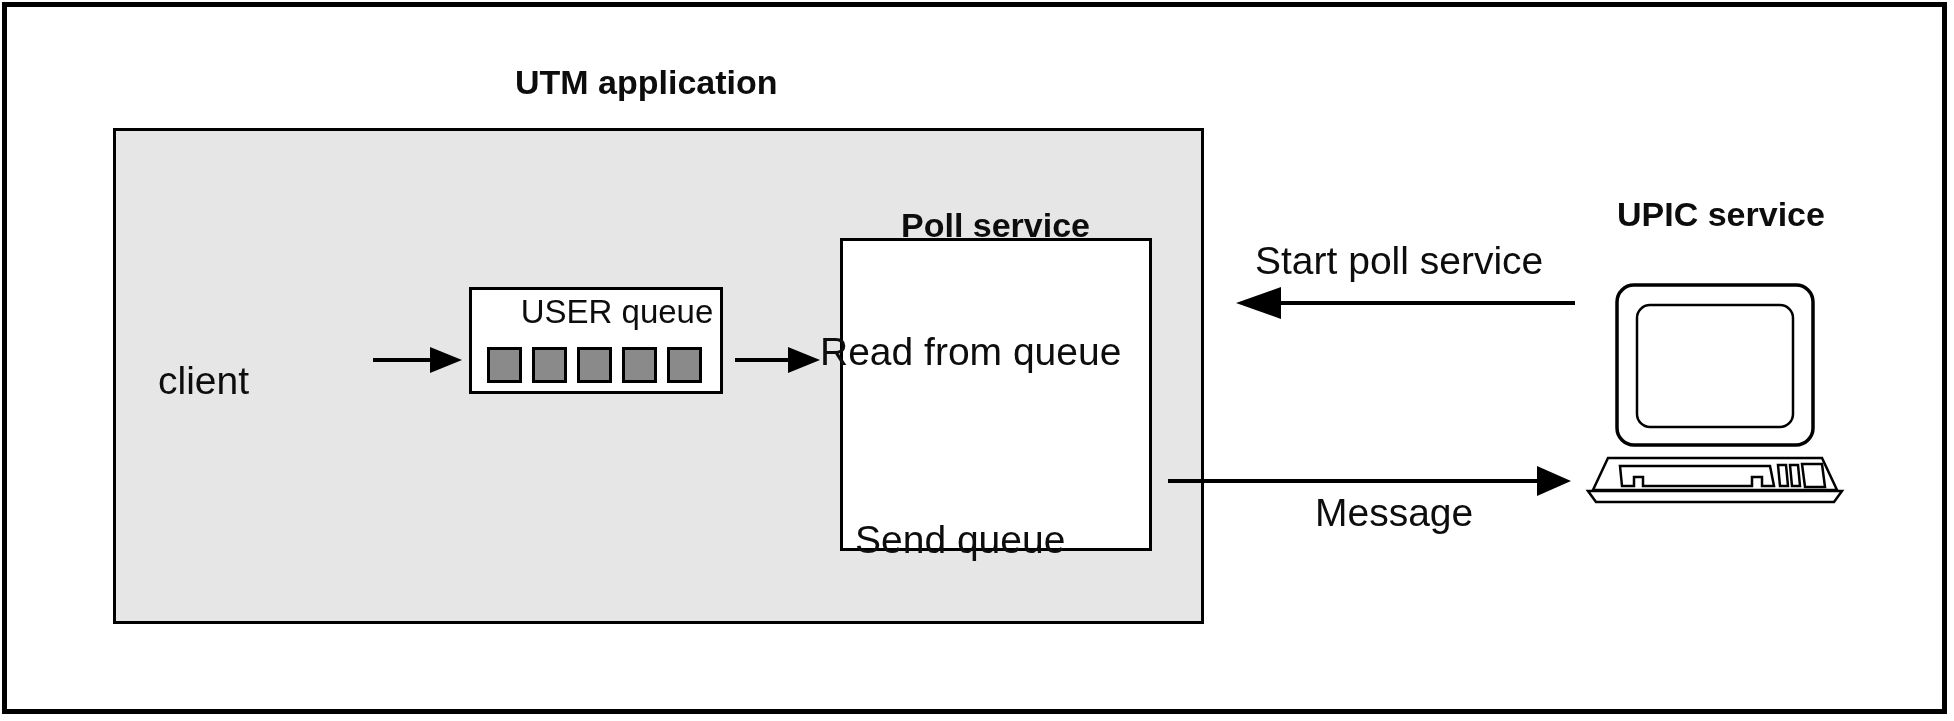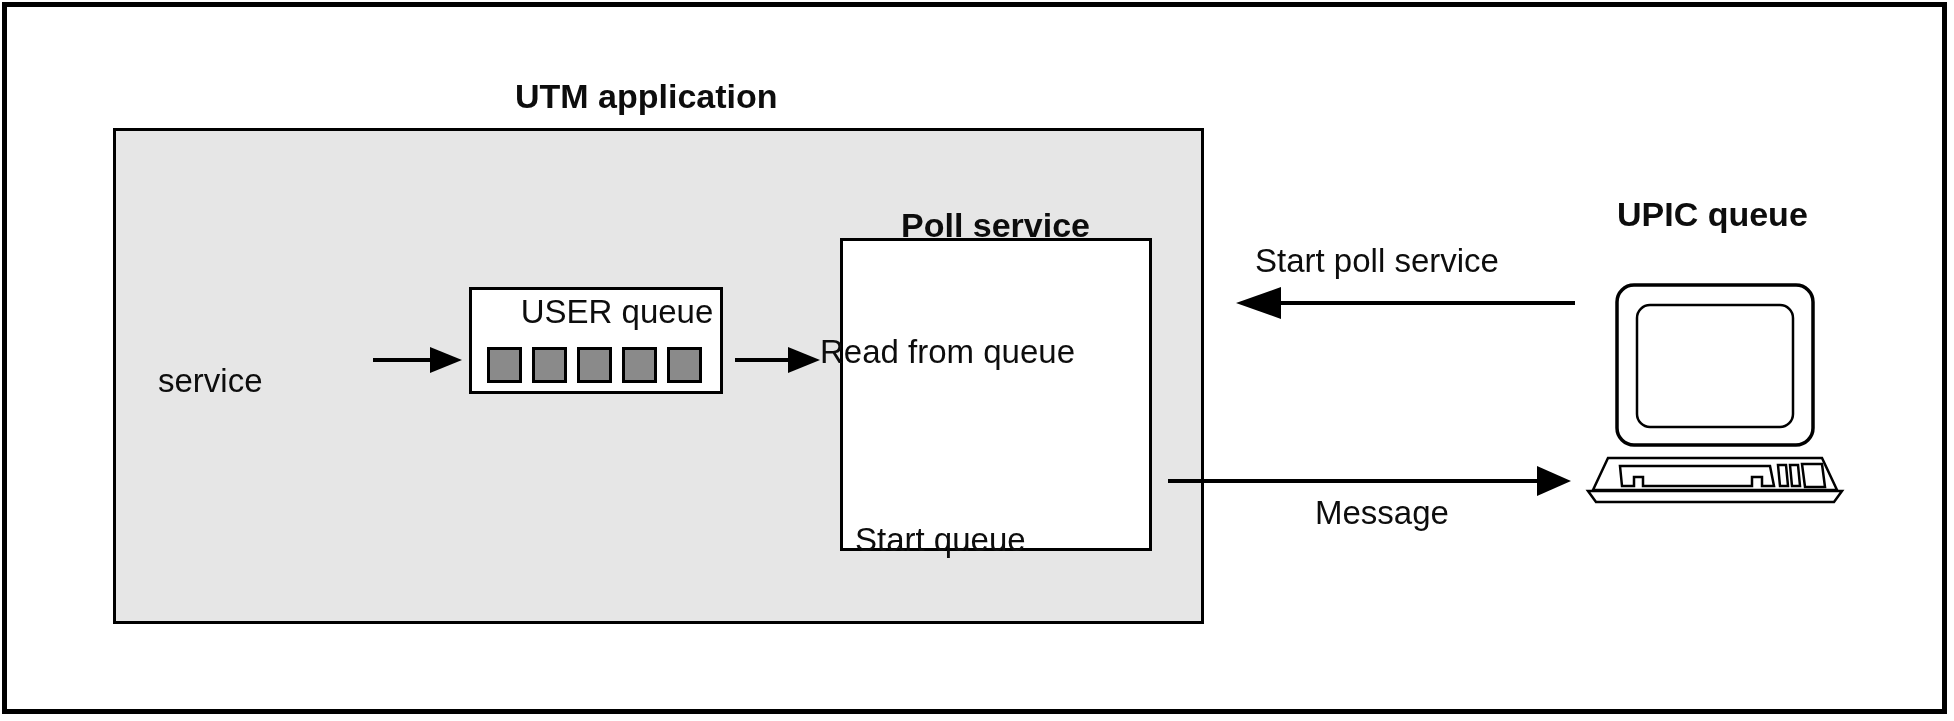--- a/index.html
+++ b/index.html
@@ -7,23 +7,23 @@
     position:relative; width:1954px; height:721px; overflow:hidden;
     background:var(--bg,#fff);
     font-family:"Liberation Sans", sans-serif;
     color:var(--text,#0d0d0d);
   }
   .outer-frame{
     position:absolute; left:2px; top:2px; width:1945px; height:712px;
     border:5px solid var(--line,#000); box-sizing:border-box;
   }
   .bold{font-weight:bold;}
-  .lbl{position:absolute; white-space:pre; font-size:33px; line-height:41px;}
+  .lbl{position:absolute; white-space:pre; font-size:39px; line-height:41px;}
 
-  .title{left:515px; top:62px; font-size:34px;margin-top:14px;}
+  .title{left:515px; top:62px; font-size:34px;}
   .utm-box{
     position:absolute; left:113px; top:128px; width:1091px; height:496px;
     background:var(--utm-fill,#e6e6e6); border:3px solid var(--line,#000); box-sizing:border-box;
   }
   .poll-title{left:901px; top:165px; font-size:34px;margin-top:40px;}
   .poll-box{
     position:absolute; left:840px; top:238px; width:312px; height:313px;
     background:#fff; border:3px solid var(--line,#000); box-sizing:border-box;
   }
   .read-text{left:820px; top:331px;}
@@ -58,25 +58,25 @@
 
   <div class="utm-box"></div>
 
   <div class="lbl poll-title bold">Poll service</div>
 
   <div class="poll-box"></div>
 
   <div class="lbl read-text">Read from queue</div>
 
   <div class="lbl send-text">
-    <div>Start queue</div>
+    <div>Send queue</div>
   </div>
 
   <div class="lbl messages-text">
-    <div>service</div>
+    <div>client</div>
   </div>
 
   <div class="queue-box">
     <div class="queue-label">USER queue</div>
     <div class="queue-squares" id="queue-squares">
         <span class="qsq"></span>
         <span class="qsq"></span>
         <span class="qsq"></span>
         <span class="qsq"></span>
         <span class="qsq"></span>
@@ -110,19 +110,19 @@
       <rect x="1637" y="305" width="156" height="122" rx="13" stroke-width="2.5"></rect>
       <path d="M1608,458 L1822,458 L1837,490 L1593,490 Z" stroke-width="2.5"></path>
       <path d="M1588,491 L1842,491 L1834,502 L1596,502 Z" stroke-width="2.5"></path>
       <path d="M1620,466 L1770,466 L1774,486 L1762,486 L1762,477 L1752,477 L1752,486 L1643,486 L1643,477 L1634,477 L1634,486 L1622,486 Z" stroke-width="2.5" fill="none"></path>
       <path d="M1778,465 L1786,465 L1788,486 L1780,486 Z" stroke-width="2.5"></path>
       <path d="M1790,465 L1798,465 L1800,486 L1792,486 Z" stroke-width="2.5"></path>
       <path d="M1802,464 L1822,464 L1825,487 L1805,487 Z" stroke-width="2.5"></path>
     </g>
   </svg>
 
-  <div class="lbl upic-title bold">UPIC queue</div>
+  <div class="lbl upic-title bold">UPIC service</div>
 
   <div class="lbl start-poll-label">Start poll service</div>
 
   <div class="lbl message-label">Message</div>
 
 </div>
 
 </body></html>

